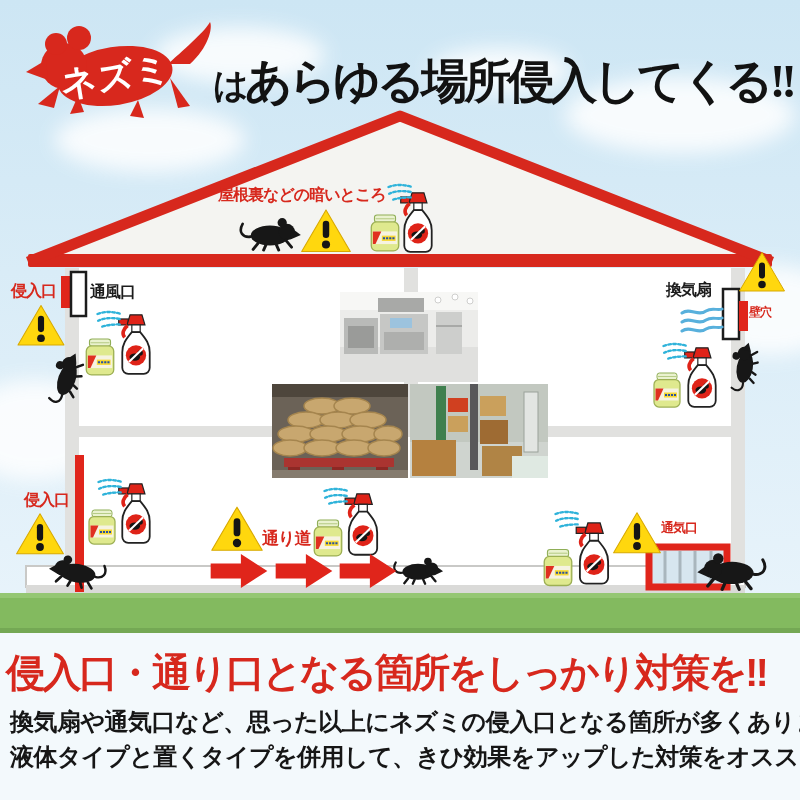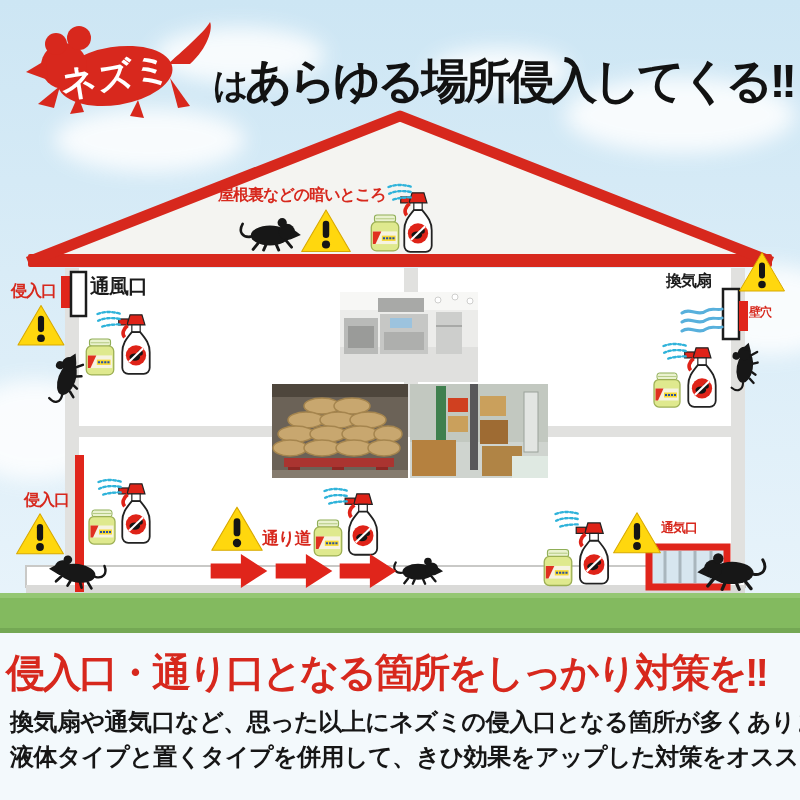--- a/index.html
+++ b/index.html
@@ -4,21 +4,21 @@
 <style>
   html,body{margin:0;padding:0;background:#fff;}
   .canvas{position:relative;width:800px;height:800px;overflow:hidden;
     font-family:"Liberation Sans","DejaVu Sans",sans-serif;background:#e9f3fa;}
   .abs{position:absolute;}
   .lbl{position:absolute;font-weight:800;white-space:nowrap;line-height:1;letter-spacing:-1px;}
   .lbl.red{color:var(--accent_red,#d7281d);}
   .lbl.dark{color:#1c1c1c;}
   .headline{position:absolute;left:213px;top:50px;display:flex;align-items:baseline;
     font-weight:900;color:#121212;letter-spacing:-4px;white-space:nowrap;}
-  .headline .big{font-size:47px;}
+  .headline .big{font-size:47px;font-family:Liberation Serif, serif;}
   .headline .small{font-size:35px;}
   .footer-heading{position:absolute;left:6px;top:646px;font-size:39px;font-weight:700;
     color:var(--accent_red,#d7281d);letter-spacing:-2.5px;white-space:nowrap;}
   .footer-body{position:absolute;left:10px;top:704px;font-size:24px;line-height:35px;
     font-weight:700;color:#161616;letter-spacing:-0.5px;white-space:nowrap;}
   .rot{transform-origin:50% 50%;}
 </style>
 </head>
 <body>
 
@@ -320,22 +320,22 @@
     </svg>
   <svg class="abs" style="left:273px;top:554px" width="62" height="34">
       <use href="#sym-arrow"></use>
     </svg>
   <svg class="abs" style="left:337px;top:554px" width="62" height="34">
       <use href="#sym-arrow"></use>
     </svg>
 
   <div class="lbl red" style="left:218px;top:187px;font-size:16px">屋根裏などの暗いところ</div>
   <div class="lbl red" style="left:11px;top:283px;font-size:16px">侵入口</div>
-  <div class="lbl dark" style="left:90px;top:276px;font-size:20px">通風口</div>
-  <div class="lbl dark" style="left:666px;top:273px;font-size:16px">換気扇</div>
+  <div class="lbl dark" style="left:90px;top:284px;font-size:16px">通風口</div>
+  <div class="lbl dark" style="left:666px;top:282px;font-size:16px">換気扇</div>
   <div class="lbl red" style="left:749px;top:306px;font-size:12px">壁穴</div>
   <div class="lbl red" style="left:24px;top:492px;font-size:16px">侵入口</div>
   <div class="lbl red" style="left:262px;top:530px;font-size:17px">通り道</div>
   <div class="lbl red" style="left:661px;top:521px;font-size:13px">通気口</div>
 
   <div class="footer-heading">侵入口・通り口となる箇所をしっかり対策を!!</div>
   <div class="footer-body">
     <div>換気扇や通気口など、思った以上にネズミの侵入口となる箇所が多くあります。</div>
     <div>液体タイプと置くタイプを併用して、きひ効果をアップした対策をオススメします。</div>
   </div>

